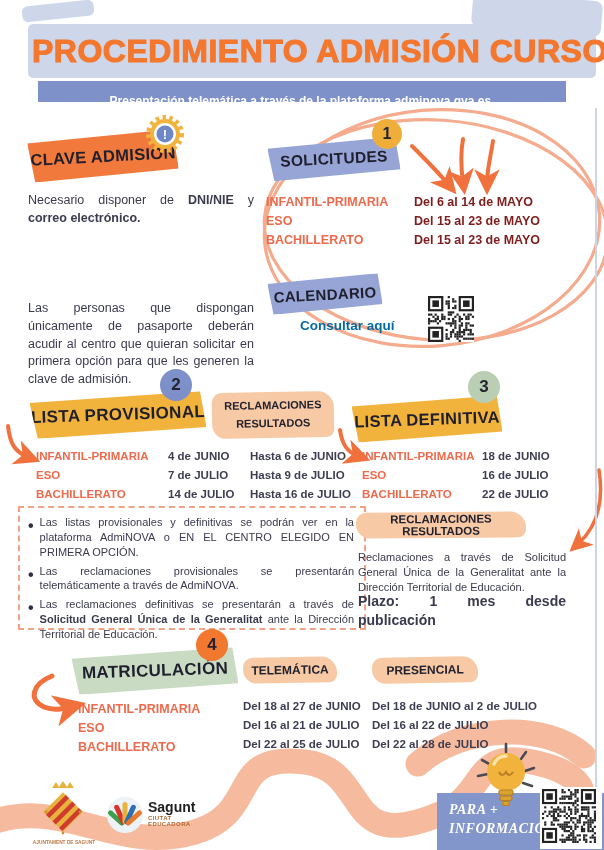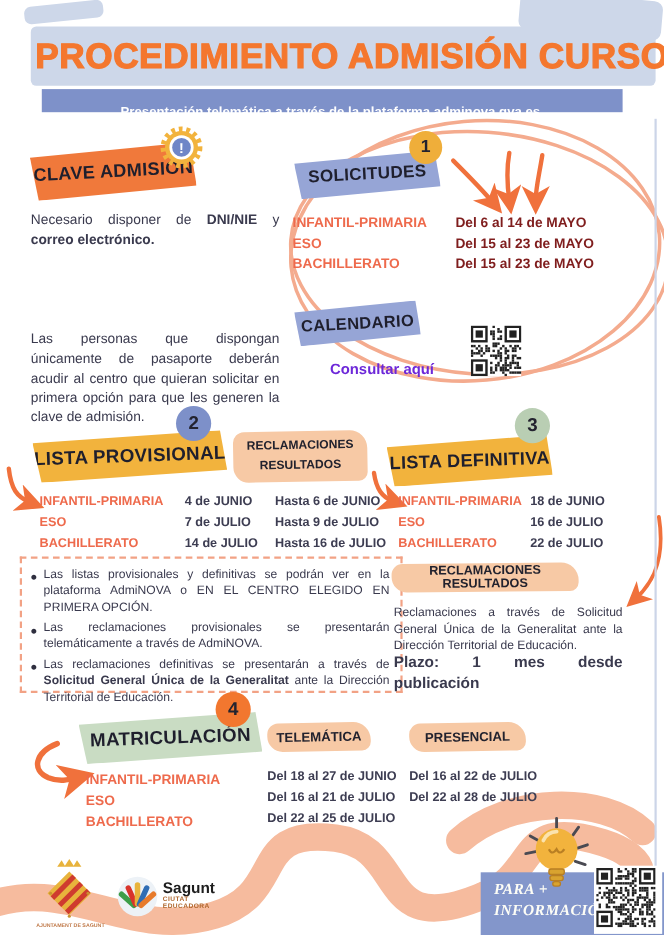--- a/index.html
+++ b/index.html
@@ -114,21 +114,21 @@
       <span class="lvl" style="width:148px;">ESO</span>
       <span class="date">Del 15 al 23 de MAYO</span>
     </div>
     <div style="display:flex;">
       <span class="lvl" style="width:148px;">BACHILLERATO</span>
       <span class="date">Del 15 al 23 de MAYO</span>
     </div>
   </div>
 
   <div class="tag" style="left:268px;top:276px;width:114px;height:36px;background:#96a5d6;transform:rotate(-3deg);font-size:15px;z-index:3;">CALENDARIO</div>
-  <div class="abs" style="left:300px;top:328px;font-size:13.5px;font-weight:700;color:#6d28d9;z-index:3;">Consultar aquí</div>
+  <div class="abs" style="left:300px;top:318px;font-size:13.5px;font-weight:700;color:#0369a1;z-index:3;">Consultar aquí</div>
   <div class="abs" style="left:428px;top:296px;z-index:3;" id="qr-calendario">
       <svg width="46" height="46" xmlns="http://www.w3.org/2000/svg">
         <rect width="46" height="46" fill="#fff"></rect>
         <rect x="19.714285714285715" y="0" width="2.1904761904761907" height="2.1904761904761907" fill="#222"></rect>
         <rect x="24.0952380952381" y="2.1904761904761907" width="2.1904761904761907" height="2.1904761904761907" fill="#222"></rect>
         <rect x="17.523809523809526" y="4.380952380952381" width="2.1904761904761907" height="2.1904761904761907" fill="#222"></rect>
         <rect x="19.714285714285715" y="4.380952380952381" width="2.1904761904761907" height="2.1904761904761907" fill="#222"></rect>
         <rect x="24.0952380952381" y="4.380952380952381" width="2.1904761904761907" height="2.1904761904761907" fill="#222"></rect>
         <rect x="26.28571428571429" y="4.380952380952381" width="2.1904761904761907" height="2.1904761904761907" fill="#222"></rect>
         <rect x="17.523809523809526" y="6.571428571428572" width="2.1904761904761907" height="2.1904761904761907" fill="#222"></rect>
@@ -323,20 +323,21 @@
 
   <div class="brush" style="left:243px;top:657px;width:94px;height:26px;transform:rotate(-1deg);font-size:12px;z-index:3;">TELEMÁTICA</div>
   <div class="abs" style="left:243px;top:697px;z-index:3;">
     <div class="small-date">Del 18 al 27 de JUNIO</div>
     <div class="small-date">Del 16 al 21 de JULIO</div>
     <div class="small-date">Del 22 al 25 de JULIO</div>
   </div>
 
   <div class="brush" style="left:372px;top:657px;width:106px;height:26px;transform:rotate(-1deg);font-size:12px;z-index:3;">PRESENCIAL</div>
   <div class="abs" style="left:372px;top:697px;z-index:3;">
+    <div class="small-date">Del 18 de JUNIO al 2 de JULIO</div>
     <div class="small-date">Del 16 al 22 de JULIO</div>
     <div class="small-date">Del 22 al 28 de JULIO</div>
   </div>
 
   <svg class="abs" style="left:38px;top:780px;z-index:3;" width="50" height="58" viewBox="0 0 50 58">
     <path d="M14,8 L18,2 L21,7 L25,1 L29,7 L32,2 L36,8 Z" fill="#e8b33c"></path>
     <g transform="rotate(45 25 32)">
       <rect x="11" y="18" width="28" height="28" fill="#e8b33c"></rect>
       <rect x="15" y="18" width="4.6" height="28" fill="#cf3b2f"></rect>
       <rect x="24.2" y="18" width="4.6" height="28" fill="#cf3b2f"></rect>

